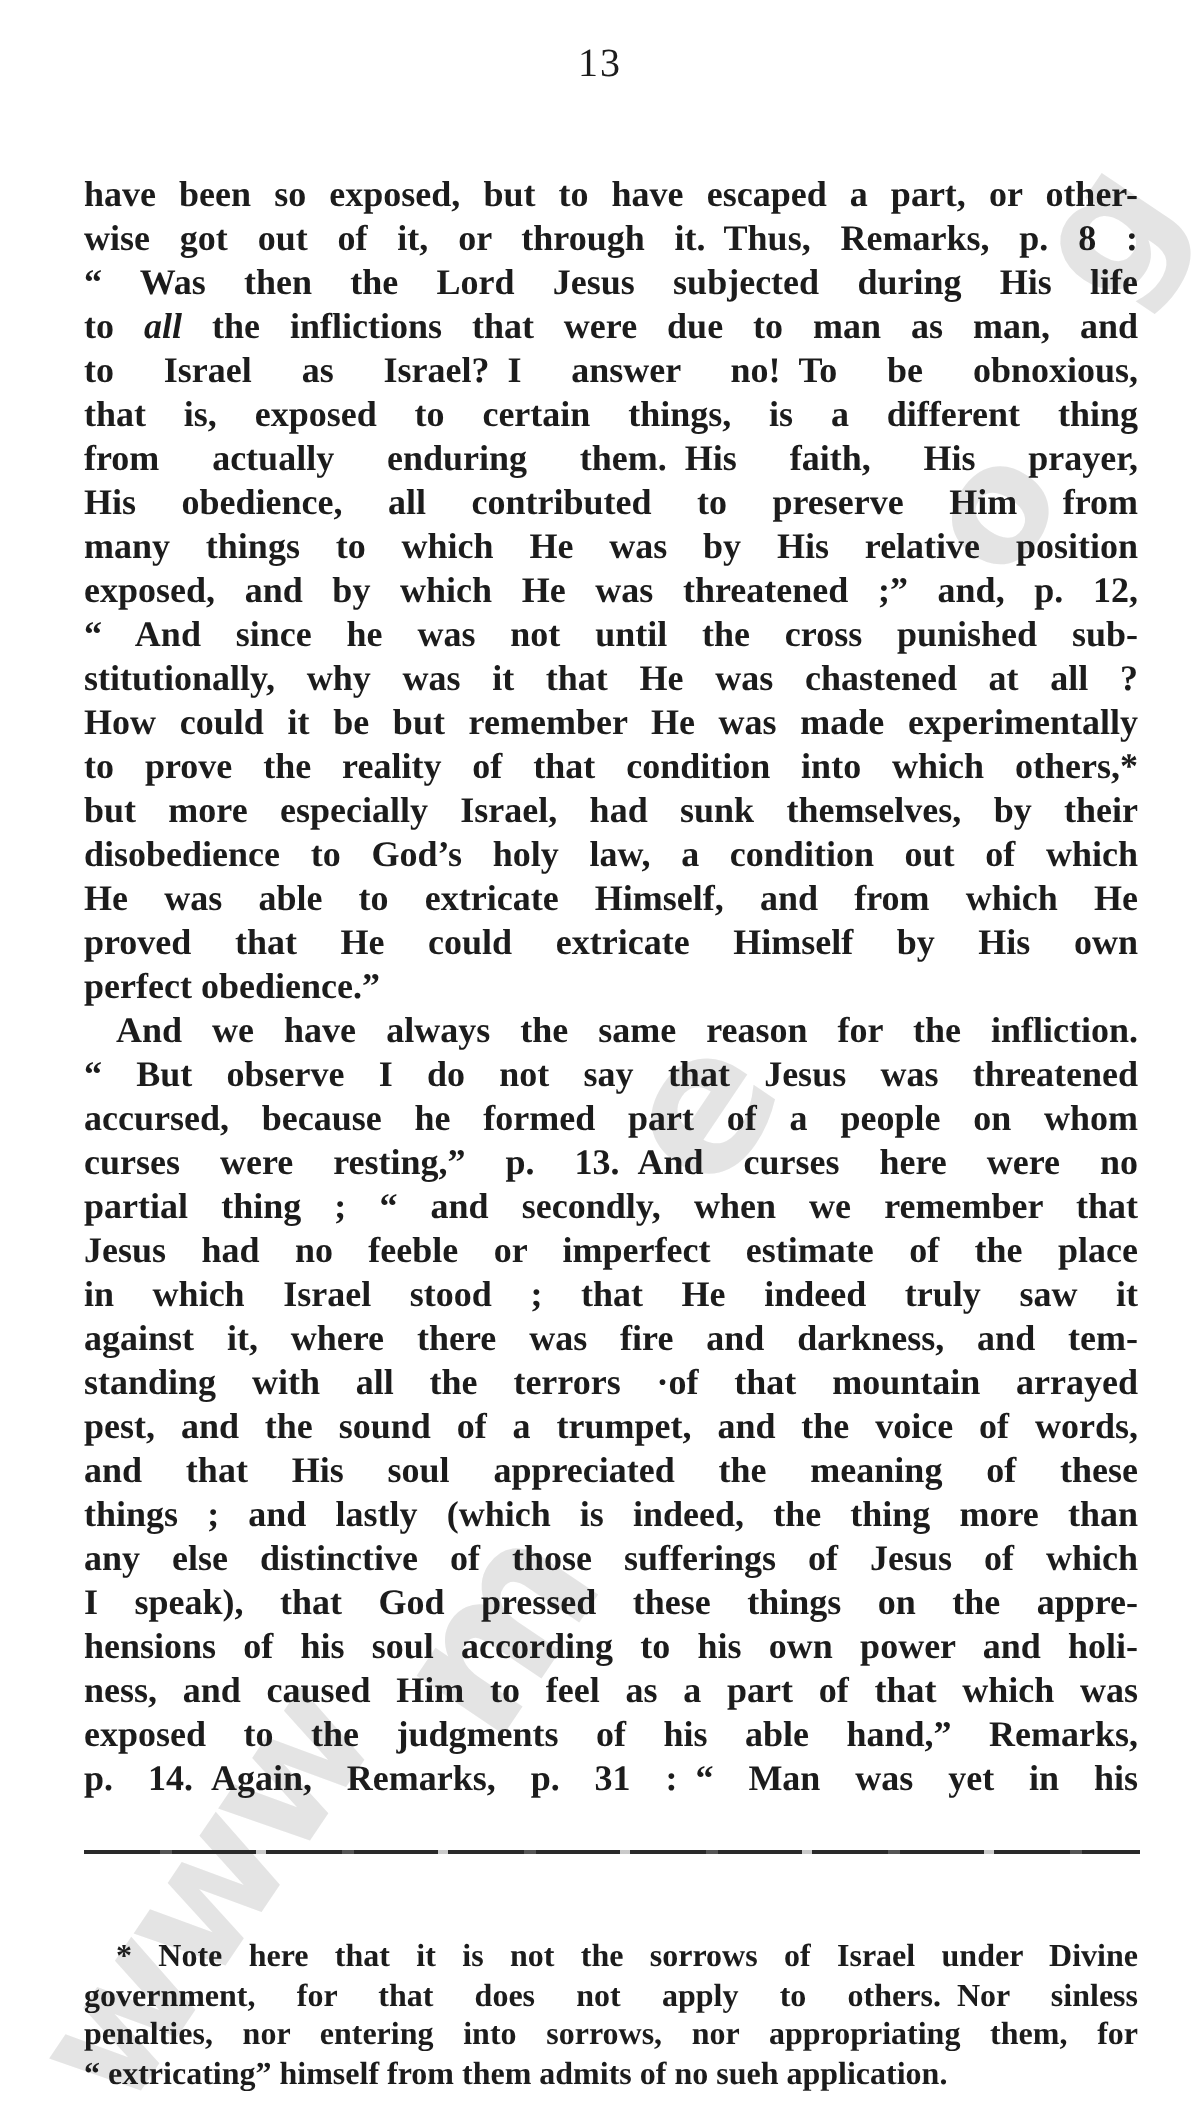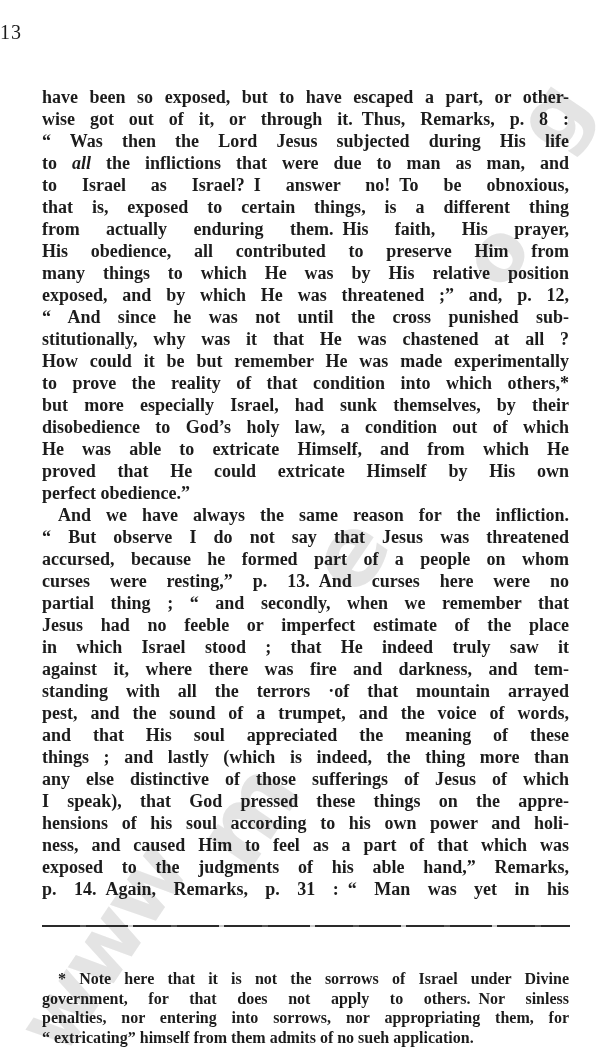--- a/index.html
+++ b/index.html
@@ -24,21 +24,21 @@
     transform: rotate(-56deg);
   }
   .wm1 { left: -12px; top: 898px; font-size: 86px; letter-spacing: -4px; }
   .wm2 { left: 198px; top: 758px; font-size: 96px; }
   .wm3 { left: 316px; top: 498px; font-size: 96px; }
   .wm4 { left: 468px; top: 208px; font-size: 80px; }
   .wm5 { left: 522px; top: 66px;  font-size: 84px; }
 
   .page-number {
     position: absolute; top: 21px; left: 0; width: 600px;
-    font-size: 20px; letter-spacing: 1px;
+    text-align: center; font-size: 20px; letter-spacing: 1px;
     z-index: 2;
     font-family: Liberation Serif, serif;
   }
 
   .body-text {
     position: absolute; left: 42px; top: 86px; width: 527px;
     font-size: 18px; z-index: 2;
   }
   .line {
     height: 22px; line-height: 22px;

